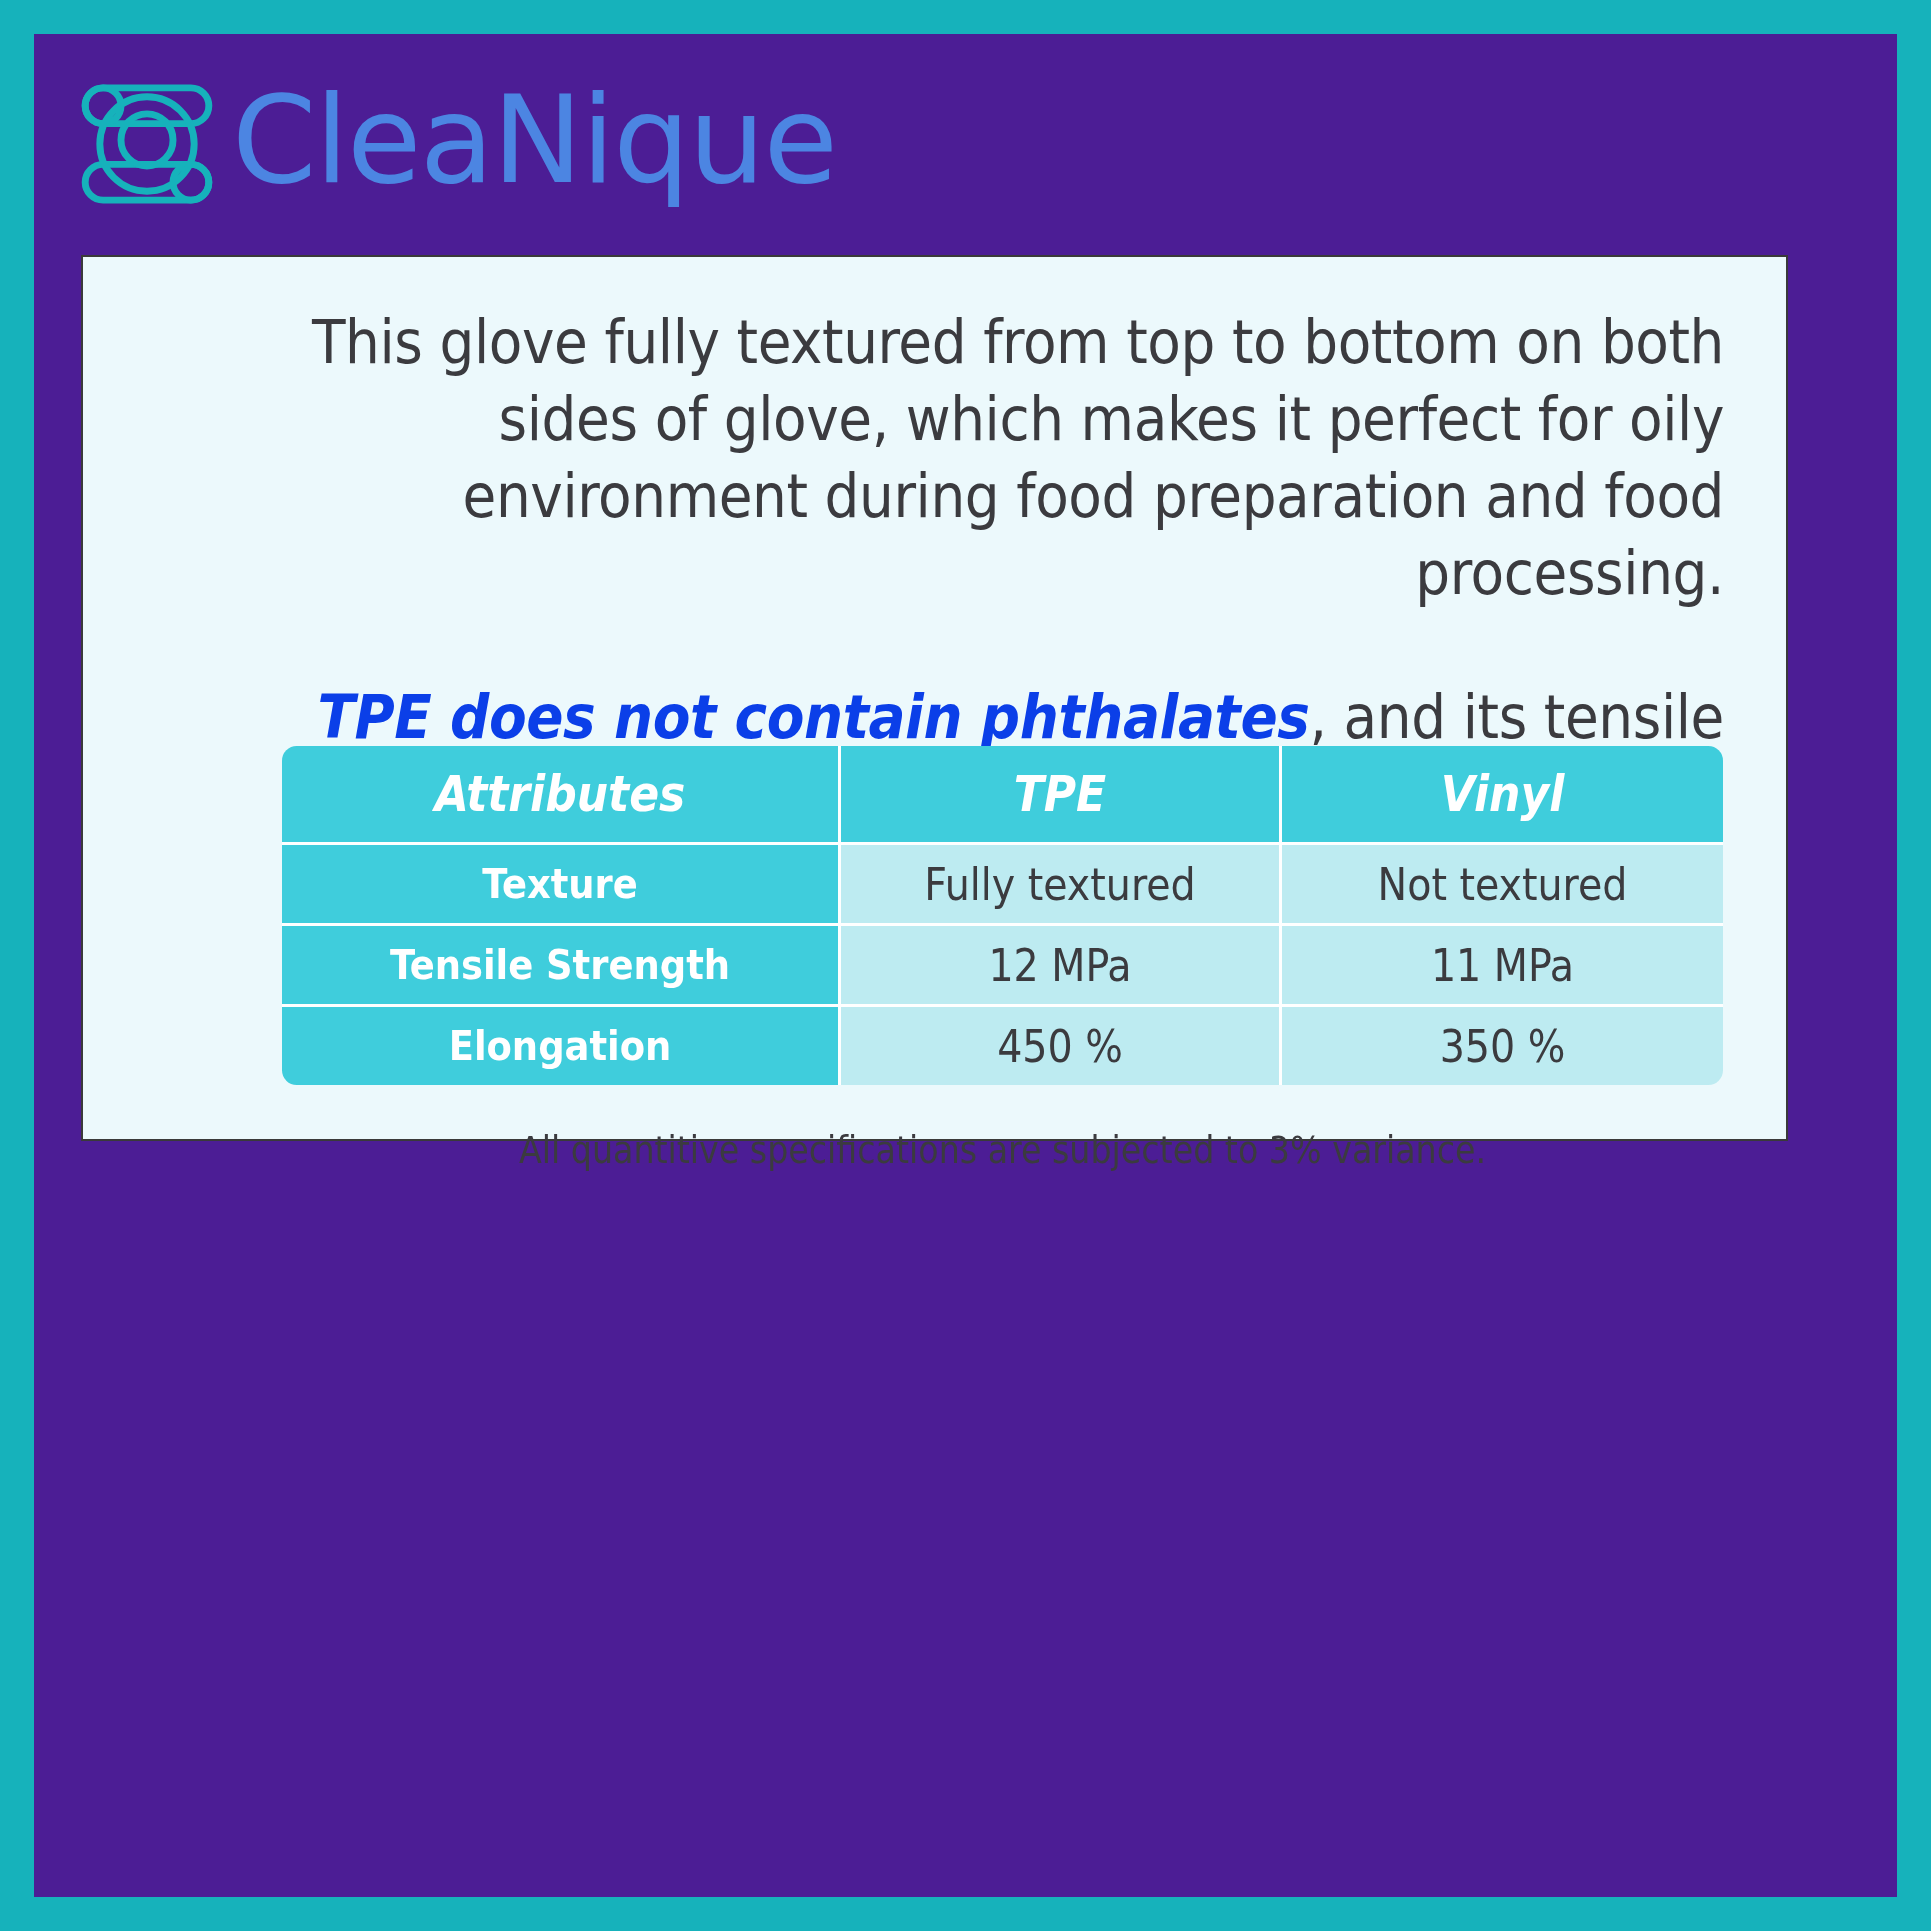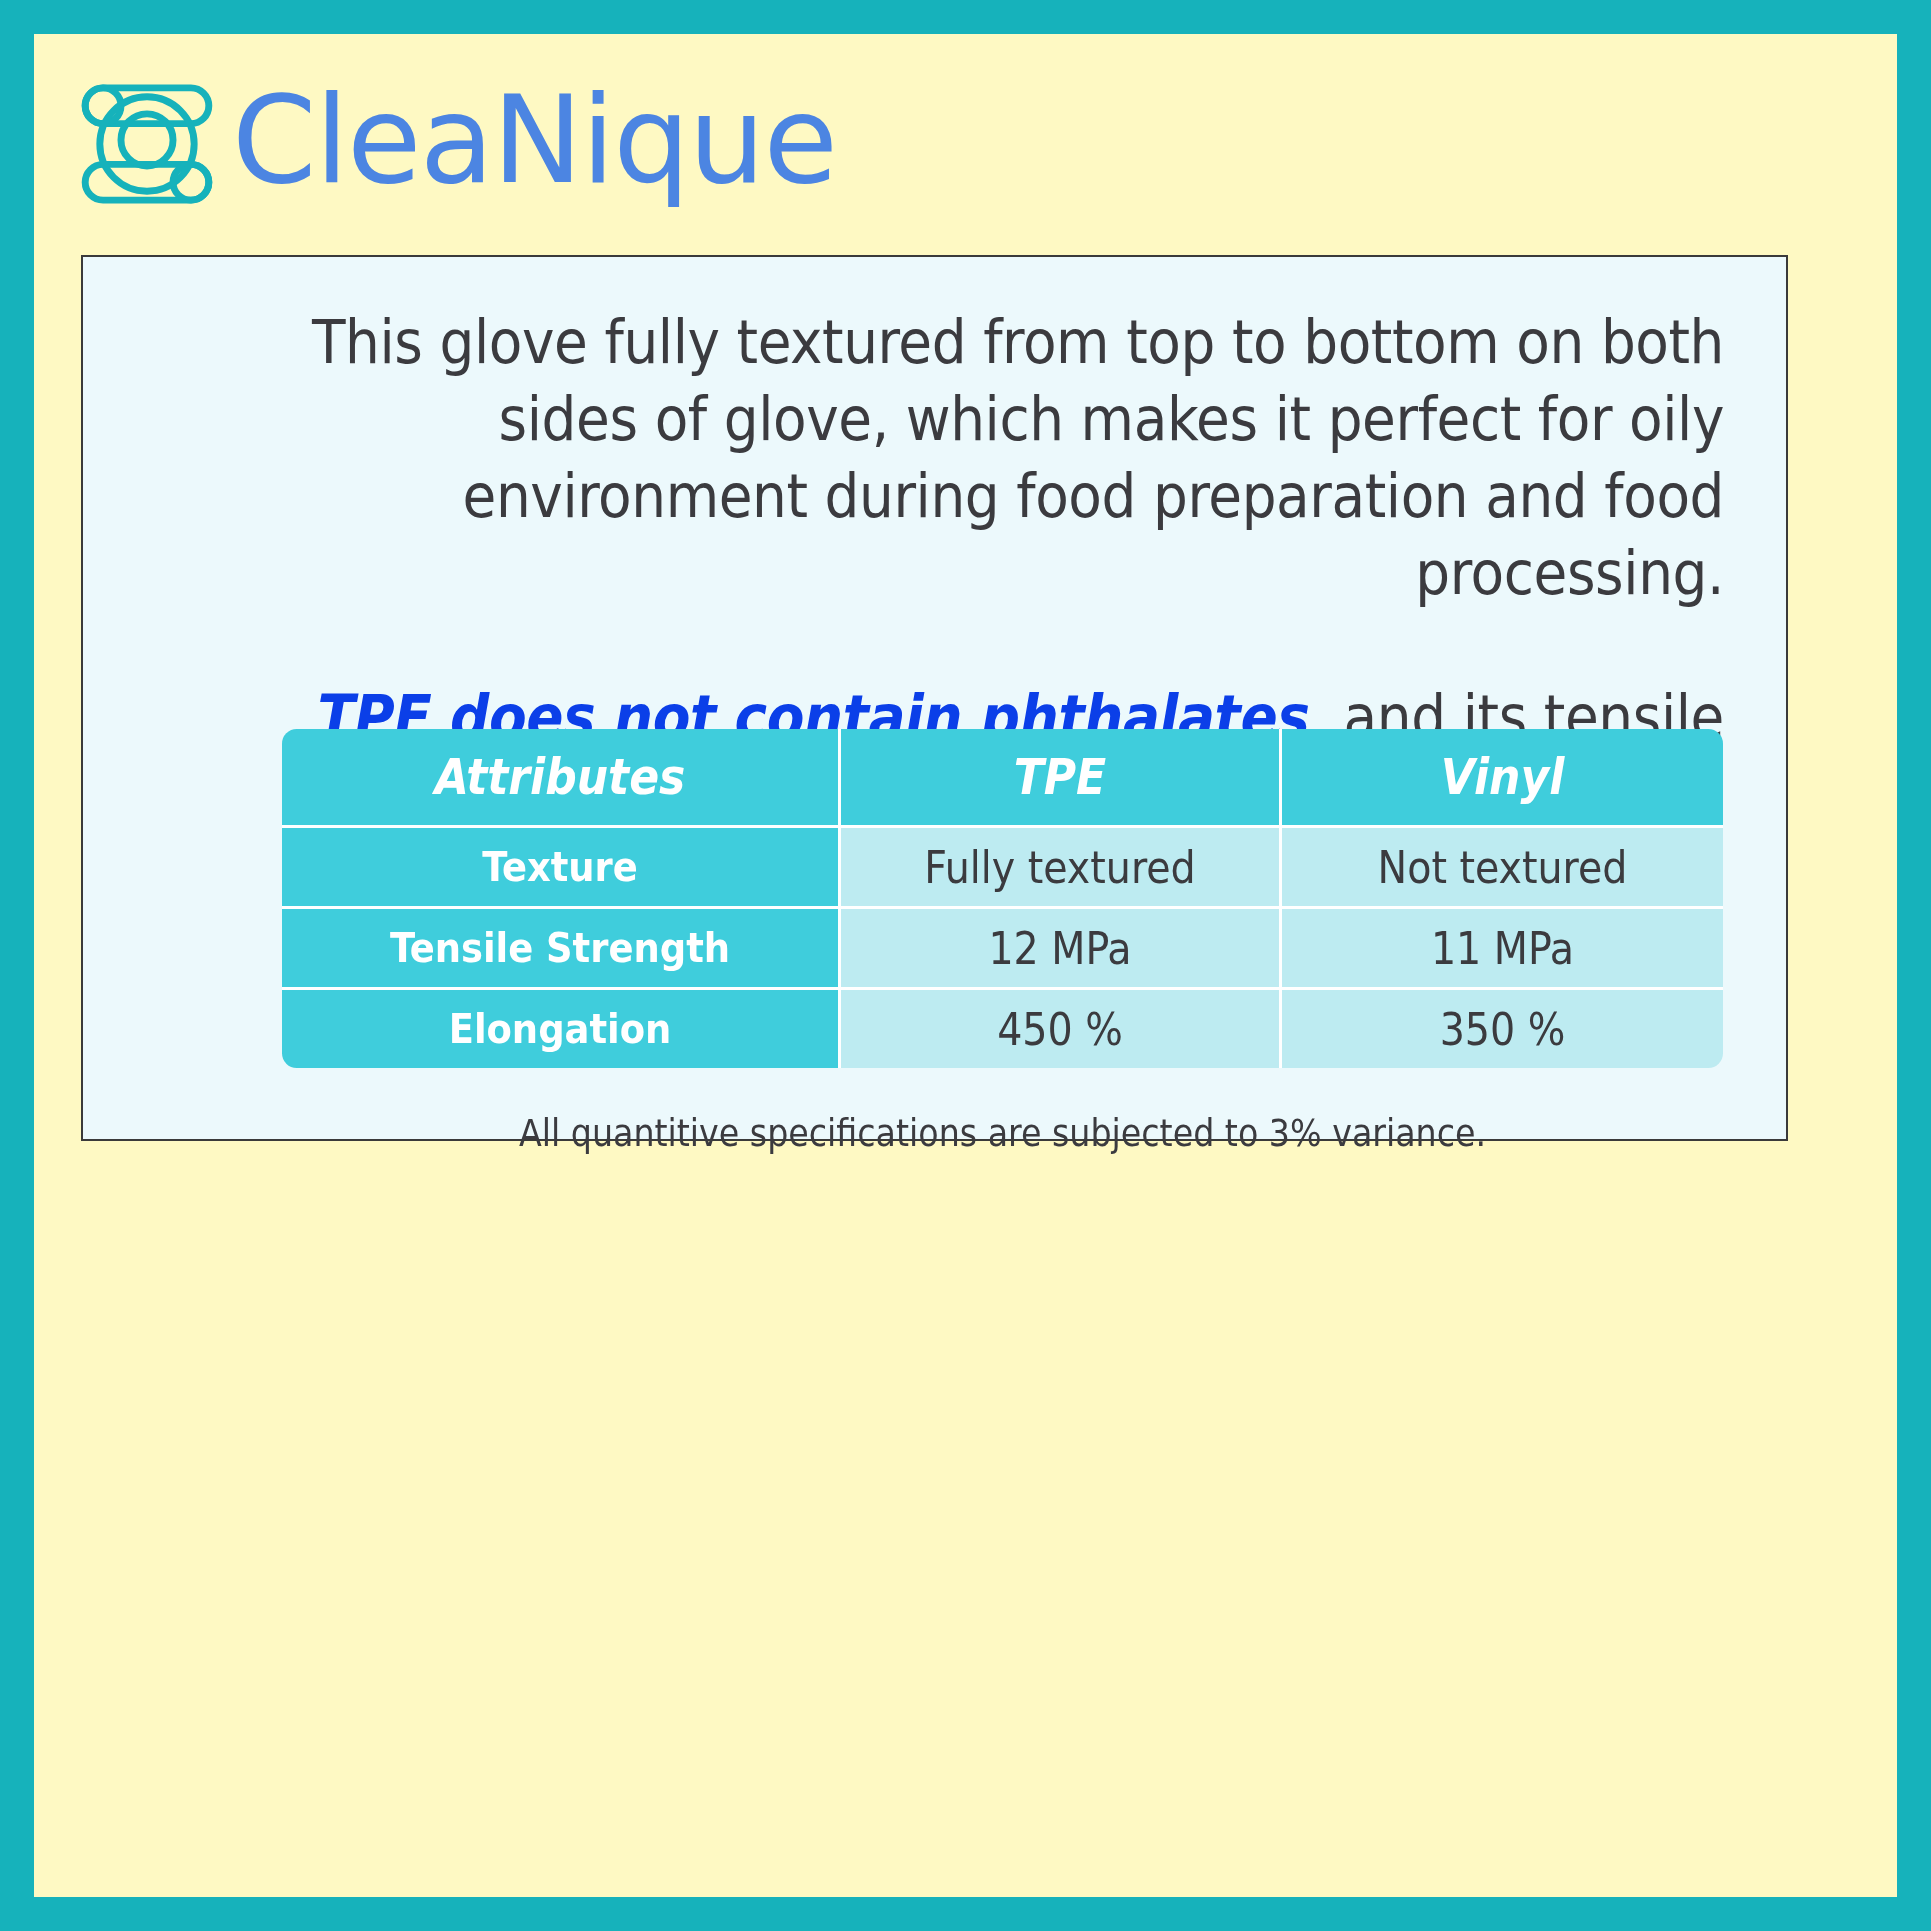--- a/index.html
+++ b/index.html
@@ -22,21 +22,21 @@
     height: 1931px;
     background: #ffffff;
     border: 34px solid #16b2bb;
   }
 
   .inner {
     position: relative;
     box-sizing: border-box;
     width: 100%;
     height: 100%;
-    background: #fef9c3;
+    background: #4c1d95;
   }
 
   
   .brand {
     position: absolute;
     left: 46px;
     top: 16.3px;
     display: flex;
     align-items: center;
     gap: 18px;
@@ -99,20 +99,21 @@
     top: 472px;
     width: 1441px;
   }
   table.spec {
     border-collapse: separate;
     border-spacing: 0;
     width: 1441px;
     table-layout: fixed;
     border-radius: 14.7px;
     overflow: hidden;
+    margin-top: 17px;
   }
   table.spec col.c-attr  { width: 559px; }
   table.spec col.c-tpe   { width: 441px; }
   table.spec col.c-vinyl { width: 441px; }
 
   table.spec th,
   table.spec td {
     padding: 0;
     height: 78px;
     vertical-align: middle;

